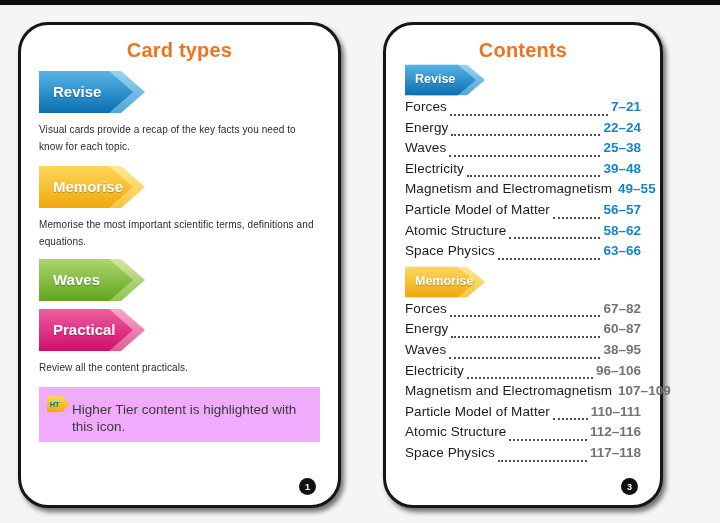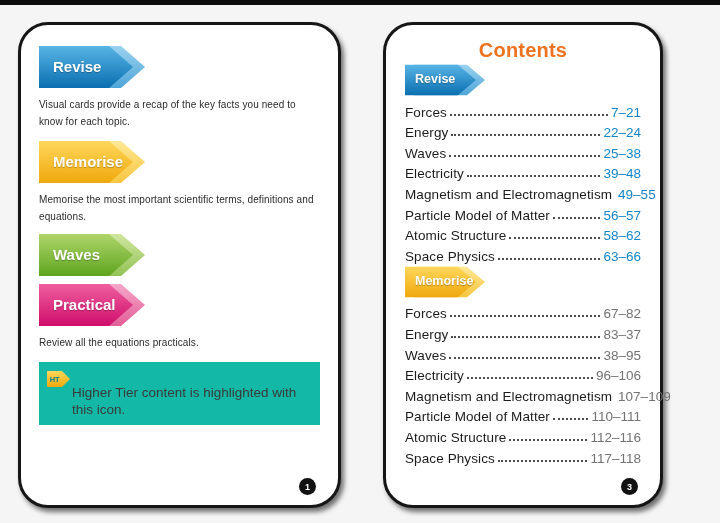--- a/index.html
+++ b/index.html
@@ -47,51 +47,51 @@
   .type-section .badge { width:106px; height:44px; }
   .type-desc {
     font-size:10px; line-height:17px; color:#2b2b2b;
     margin-top:7px; letter-spacing:.1px;
   }
   .mt8{margin-top:8px}.mt10{margin-top:10px}.mt6{margin-top:6px}
 
   .ht-note {
     position:relative;
     margin-top:11px;
-    background:#14b8a6;
-    padding:22px 10px 7px 33px;
+    background:#f0abfc;
+    padding:14px 10px 7px 33px;
     font-size:13.5px; line-height:17px; color:#3a3a3a;
   }
   .ht-note svg { position:absolute; left:8px; top:9px; }
 
   .page-circle {
     position:absolute; right:22px; bottom:10px;
     width:17px; height:17px; border-radius:50%;
     background:#111;
     color:#fff; font-size:9px; font-weight:bold;
     display:flex; align-items:center; justify-content:center;
   }
 
   
   .card.right .badge.small { width:80px; height:32px; margin-top:2px; }
   .toc { margin-top:3px; }
   .toc-row {
-    display:flex; align-items:flex-end;
+    display:flex; align-items:flex-start;
     height:20.6px;
     font-size:13.5px; color:#1c1c1c;
   }
   .toc-label { white-space:nowrap; letter-spacing:.1px; }
   .leader {
     flex:1;
     border-bottom:2px dotted #4d4d4d;
     margin:0 3px;
     align-self:flex-end;
     margin-bottom:4px;
   }
-  .toc-pages { font-weight:normal; white-space:nowrap; }
+  .toc-pages { font-weight:bold; white-space:nowrap; }
   .toc.blue   .toc-pages { color:#1486C7; }
   .toc.yellow .toc-pages { color:#737373; }
   .gap-memorise { margin-top:13px; }
 </style>
 </head>
 <body>
 
 <svg width="0" height="0" style="position:absolute" aria-hidden="true">
   <defs>
     <linearGradient id="g-blue-front" x1="0" y1="0" x2="0" y2="1">
@@ -125,20 +125,21 @@
     <linearGradient id="g-pink-back" x1="0" y1="0" x2="0" y2="1">
       <stop offset="0" stop-color="#F7A7CB"></stop>
         <stop offset="1" stop-color="#E25E97"></stop>
     </linearGradient>
   </defs>
 </svg>
 
 <div class="topbar"></div>
 
 <div class="card left">
+  <div class="page-title">Card types</div>
 
   <div class="type-section">
     <span class="badge mt8">
       <svg viewBox="0 0 106 44" width="106" height="44">
         <polygon points="12,1 82,1 106,22 82,43 12,43" fill="url(#g-blue-back)"></polygon>
         <polygon points="0,1 70,1 94,22 70,43 0,43" fill="url(#g-blue-front)"></polygon>
       </svg>
       <span class="badge-label">Revise</span>
     </span>
     <div class="type-desc">Visual cards provide a recap of the key facts you need to know for each topic.</div>
@@ -166,21 +167,21 @@
   </div>
 
   <div class="type-section">
     <span class="badge mt6">
       <svg viewBox="0 0 106 44" width="106" height="44">
         <polygon points="12,1 82,1 106,22 82,43 12,43" fill="url(#g-pink-back)"></polygon>
         <polygon points="0,1 70,1 94,22 70,43 0,43" fill="url(#g-pink-front)"></polygon>
       </svg>
       <span class="badge-label">Practical</span>
     </span>
-    <div class="type-desc">Review all the equations practicals.</div>
+    <div class="type-desc">Review all the content practicals.</div>
   </div>
 
   <div class="ht-note">
     <svg viewBox="0 0 26 18" width="23" height="16">
       <polygon points="0,0 17,0 26,9 17,18 0,18" fill="url(#g-yellow-front)"></polygon>
       <text x="3" y="12.5" font-size="8.5" font-weight="bold" fill="#00808F">HT</text>
     </svg>
     <span>Higher Tier content is highlighted with this icon.</span>
   </div>
 
@@ -261,21 +262,21 @@
 
       <div class="toc-row">
         <span class="toc-label">Forces</span>
         <span class="leader"></span>
         <span class="toc-pages">67–82</span>
       </div>
 
       <div class="toc-row">
         <span class="toc-label">Energy</span>
         <span class="leader"></span>
-        <span class="toc-pages">83–37</span>
+        <span class="toc-pages">60–87</span>
       </div>
 
       <div class="toc-row">
         <span class="toc-label">Waves</span>
         <span class="leader"></span>
         <span class="toc-pages">38–95</span>
       </div>
 
       <div class="toc-row">
         <span class="toc-label">Electricity</span>

